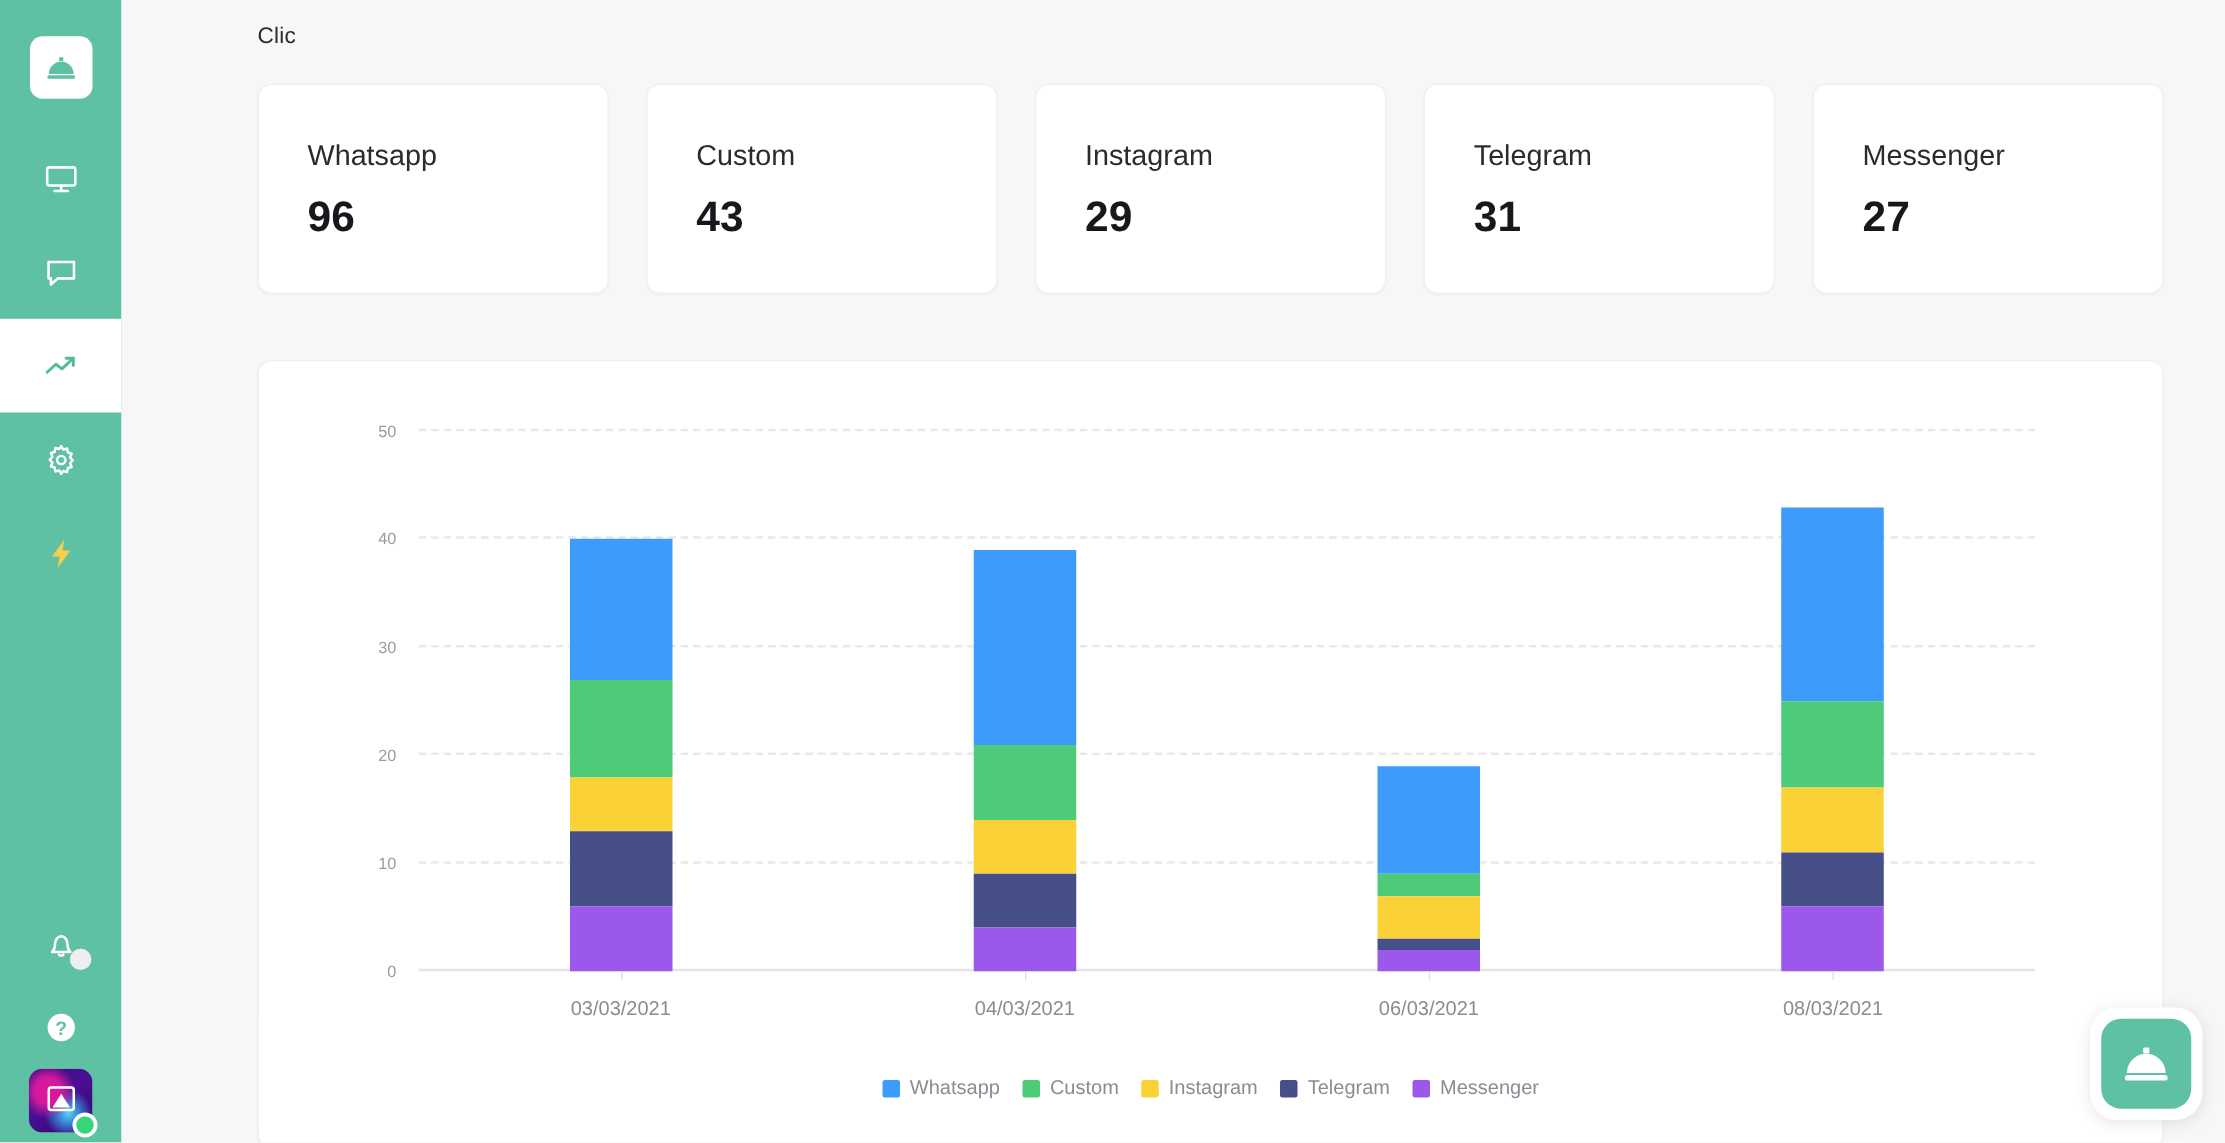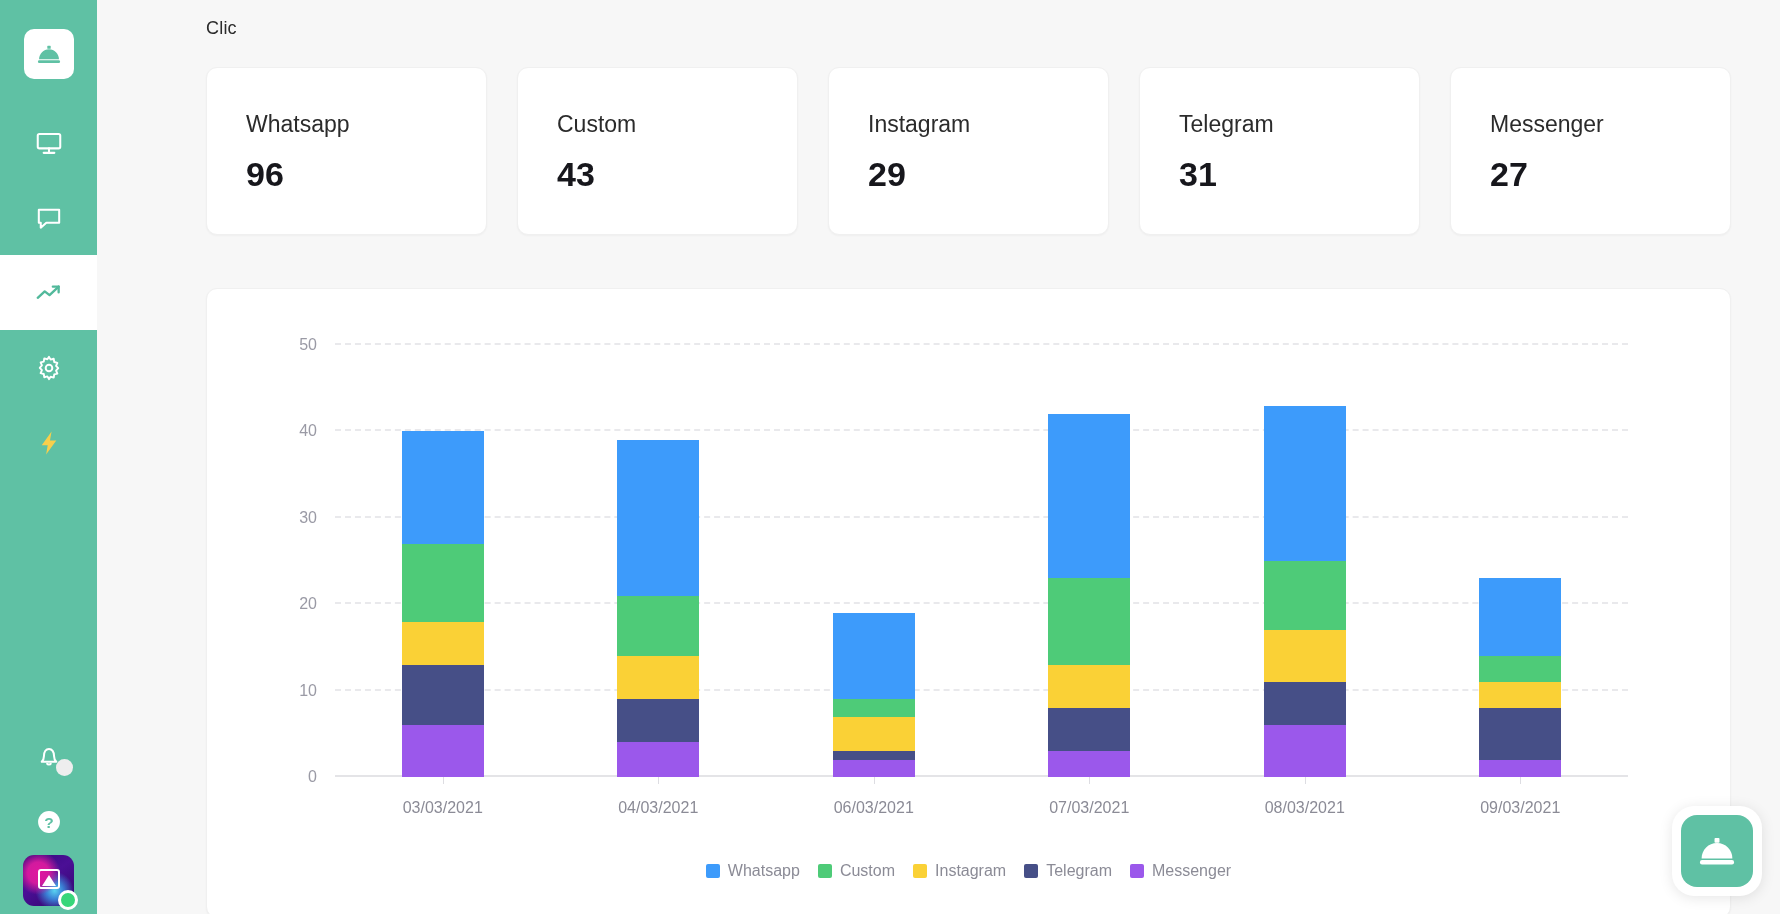--- a/index.html
+++ b/index.html
@@ -108,21 +108,21 @@
     width: 1293px; height: 432px;
   }
   .gridline {
     position: absolute; left: 0; width: 100%; height: 0;
     border-top: 2px dashed #e9e9ec;
   }
   .gridline.axis0 { border-top: 2px solid #e4e4e7; }
   .ytick {
     position: absolute; right: 100%; margin-right: 18px;
     transform: translateY(-50%);
-    font-size: 16px; color: #9a9aa5; white-space: nowrap;
+    font-size: 13px; color: #9a9aa5; white-space: nowrap;
   }
   .bars {
     position: absolute; left: 0; bottom: 0; width: 100%; height: 100%;
     display: flex; align-items: flex-end;
   }
   .bar-col {
     flex: 1 1 0; height: 100%;
     display: flex; flex-direction: column; justify-content: flex-end;
     align-items: center; position: relative;
   }
@@ -311,51 +311,29 @@
                   <div class="seg" style="height: 8.64px; background: rgb(70, 79, 135);"></div>
                   <div class="seg" style="height: 34.56px; background: rgb(250, 209, 54);"></div>
                   <div class="seg" style="height: 17.28px; background: rgb(78, 203, 120);"></div>
                   <div class="seg" style="height: 86.4px; background: rgb(61, 155, 251);"></div>
                 </div>
                 <span class="tickmark"></span>
                 <span class="xtick">06/03/2021</span>
               </div>
               <div class="bar-col">
                 <div class="bar-stack">
-                  <div class="seg" style="height: 25.92px; background: rgb(155, 88, 235);"></div>
-                  <div class="seg" style="height: 43.2px; background: rgb(70, 79, 135);"></div>
-                  <div class="seg" style="height: 43.2px; background: rgb(250, 209, 54);"></div>
-                  <div class="seg" style="height: 86.4px; background: rgb(78, 203, 120);"></div>
-                  <div class="seg" style="height: 164.16px; background: rgb(61, 155, 251);"></div>
-                </div>
-                <span class="tickmark"></span>
-                <span class="xtick">07/03/2021</span>
-              </div>
-              <div class="bar-col">
-                <div class="bar-stack">
                   <div class="seg" style="height: 51.84px; background: rgb(155, 88, 235);"></div>
                   <div class="seg" style="height: 43.2px; background: rgb(70, 79, 135);"></div>
                   <div class="seg" style="height: 51.84px; background: rgb(250, 209, 54);"></div>
                   <div class="seg" style="height: 69.12px; background: rgb(78, 203, 120);"></div>
                   <div class="seg" style="height: 155.52px; background: rgb(61, 155, 251);"></div>
                 </div>
                 <span class="tickmark"></span>
                 <span class="xtick">08/03/2021</span>
               </div>
-              <div class="bar-col">
-                <div class="bar-stack">
-                  <div class="seg" style="height: 17.28px; background: rgb(155, 88, 235);"></div>
-                  <div class="seg" style="height: 51.84px; background: rgb(70, 79, 135);"></div>
-                  <div class="seg" style="height: 25.92px; background: rgb(250, 209, 54);"></div>
-                  <div class="seg" style="height: 25.92px; background: rgb(78, 203, 120);"></div>
-                  <div class="seg" style="height: 77.76px; background: rgb(61, 155, 251);"></div>
-                </div>
-                <span class="tickmark"></span>
-                <span class="xtick">09/03/2021</span>
-              </div>
             </div>
         </div>
       </div>
       <div class="legend" id="legend">
           <div class="legend-item">
             <span class="legend-swatch" style="background:#3d9bfb"></span>
             <span class="legend-text">Whatsapp</span>
           </div>
           <div class="legend-item">
             <span class="legend-swatch" style="background:#4ecb78"></span>

